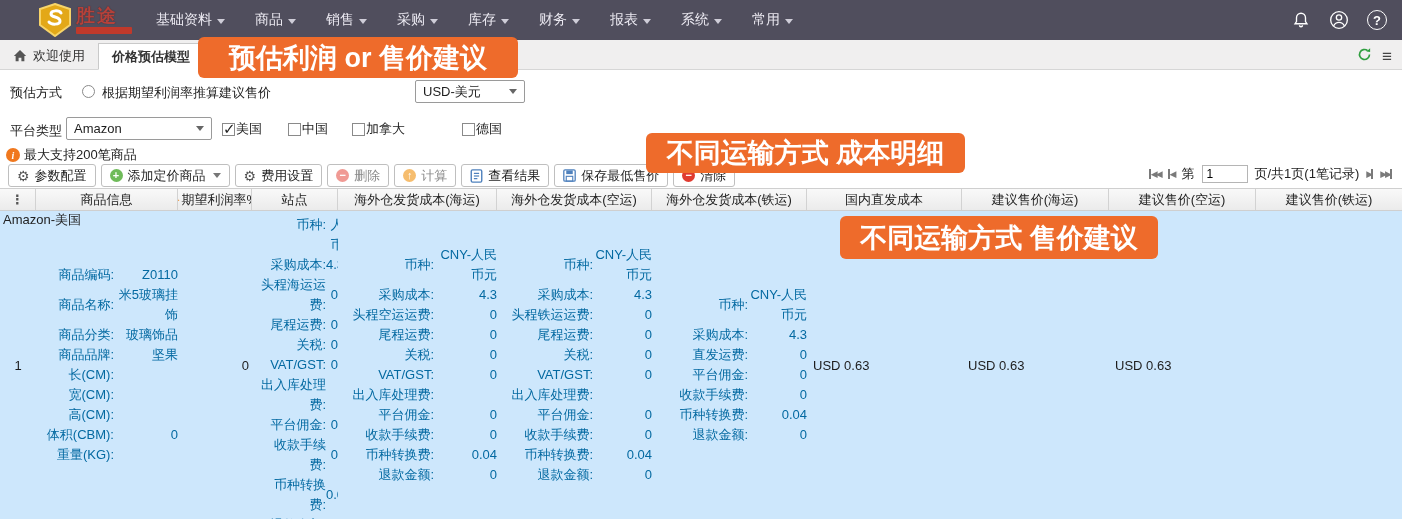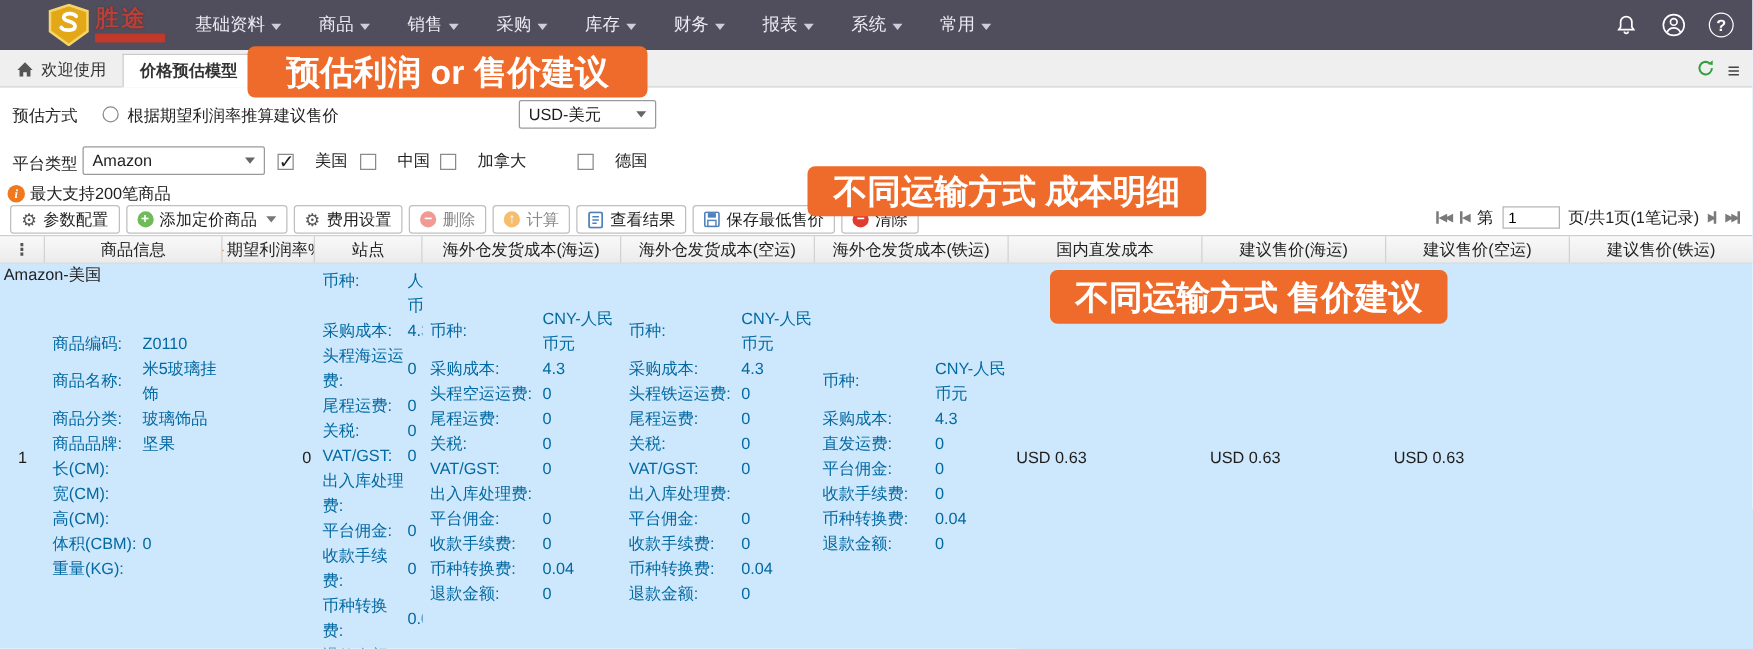--- a/index.html
+++ b/index.html
@@ -44,21 +44,21 @@
   .tab-close { font-size:13px; color:#555; margin-left:2px; font-weight:normal; }
   .tab-tools { margin-left:auto; display:flex; align-items:center; gap:10px; padding:0 10px 4px 0; }
   .hamburger { font-size:17px; color:#444; line-height:1; cursor:pointer; }
   
   .flabel { position:absolute; font-size:13px; color:#222; }
   .radio { position:absolute; width:13px; height:13px; border:1px solid #8a8a8a; border-radius:50%; background:#fff; cursor:pointer; }
   .sel { position:absolute; height:23px; background:#fff; border:1px solid #9a9a9a; border-radius:2px;
     display:flex; align-items:center; justify-content:space-between; padding:0 7px; font-size:13px; cursor:pointer; }
   .sel .caret2 { width:0; height:0; border-left:4px solid transparent; border-right:4px solid transparent;
     border-top:5px solid #666; }
-  .site { position:absolute; display:flex; align-items:center; gap:17px; font-size:13px; color:#222; cursor:pointer; }
+  .site { position:absolute; display:flex; align-items:center; gap:1px; font-size:13px; color:#222; cursor:pointer; }
   .cbox { width:13px; height:13px; border:1px solid #8a8a8a; background:#fff; position:relative; }
   .cbox.checked::after { content:"✓"; position:absolute; left:0px; top:-4px; font-size:15px; font-weight:bold; color:#222; }
   .info-line { position:absolute; left:6px; top:146px; display:flex; align-items:center; gap:4px; }
   .info-icon { width:14px; height:14px; border-radius:50%; background:#f0781e; color:#fff;
     font-size:10px; font-weight:bold; display:flex; align-items:center; justify-content:center;
     font-family:"Liberation Serif", serif; font-style:italic; }
   .info-text { font-size:13px; color:#222; }
   
   .toolbar { position:absolute; left:8px; top:164px; display:flex; gap:5px; }
   .tbtn { height:23px; background:#fff; border:1px solid #bfbfbf; border-radius:3px;
@@ -86,21 +86,21 @@
     display:grid;
     grid-template-columns:36px 142px 74px 86px 159px 155px 155px 155px 147px 147px 146px;
   }
   .ghead { top:188px; height:23px; background:linear-gradient(#f9f9f9,#ebebeb);
     border-top:1px solid #cfcfcf; border-bottom:1px solid #cfcfcf; }
   .hcell { display:flex; align-items:center; justify-content:center; font-size:13px; color:#222;
     border-right:1px solid #d2d2d2; white-space:nowrap; overflow:hidden; }
   .marker { color:#f08519; font-size:11px; margin-right:2px; }
   .dots { color:#555; font-weight:bold; font-size:13px; letter-spacing:0; }
   .grow { top:211px; height:308px; background:#cde7fc; }
-  .bcell { display:flex; align-items:center; overflow:hidden; }
+  .bcell { display:flex; align-items:center; overflow:hidden;text-align:right; }
   .bcell.idx { justify-content:center; align-items:center; }
   .bcell.profit { justify-content:flex-end; padding-right:3px; }
   .bcell.site { padding-left:3px; }
   .bcell.price { padding-left:6px; }
   .pairs { width:100%; padding-left:6px; }
   .pair { display:flex; align-items:center; line-height:20px; font-size:13px; color:#0369a1; }
   .plabel { flex-shrink:0; }
   .product .plabel { width:72px; }
   .sea .plabel { width:68px; }
   .wide .plabel { width:90px; }

